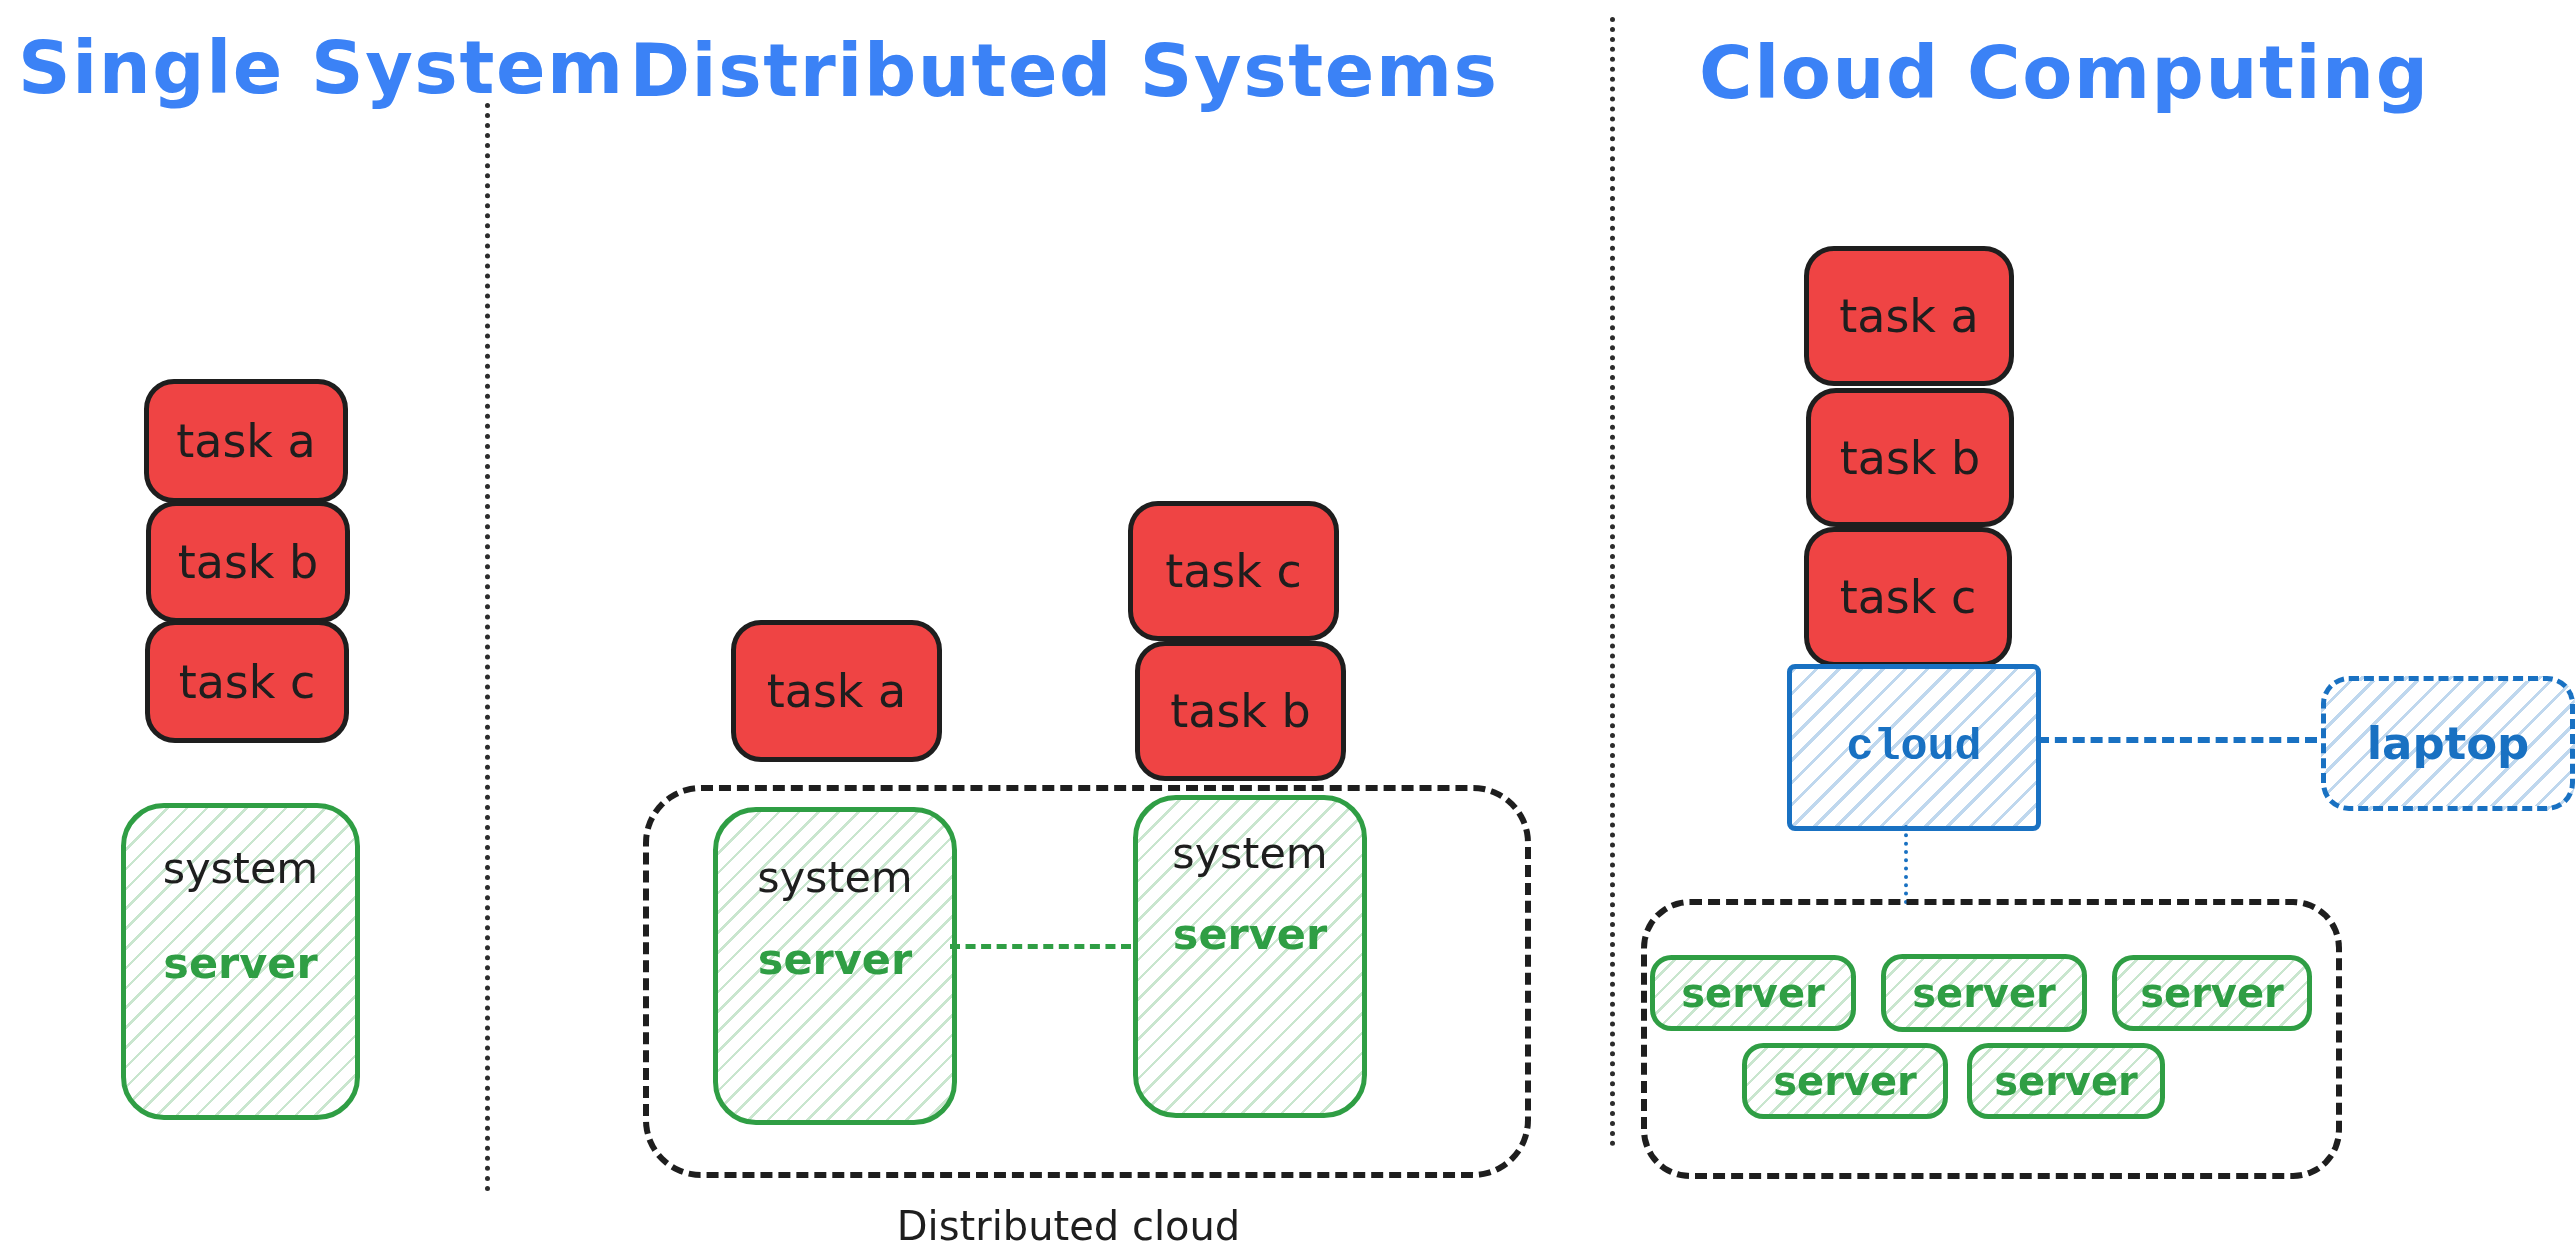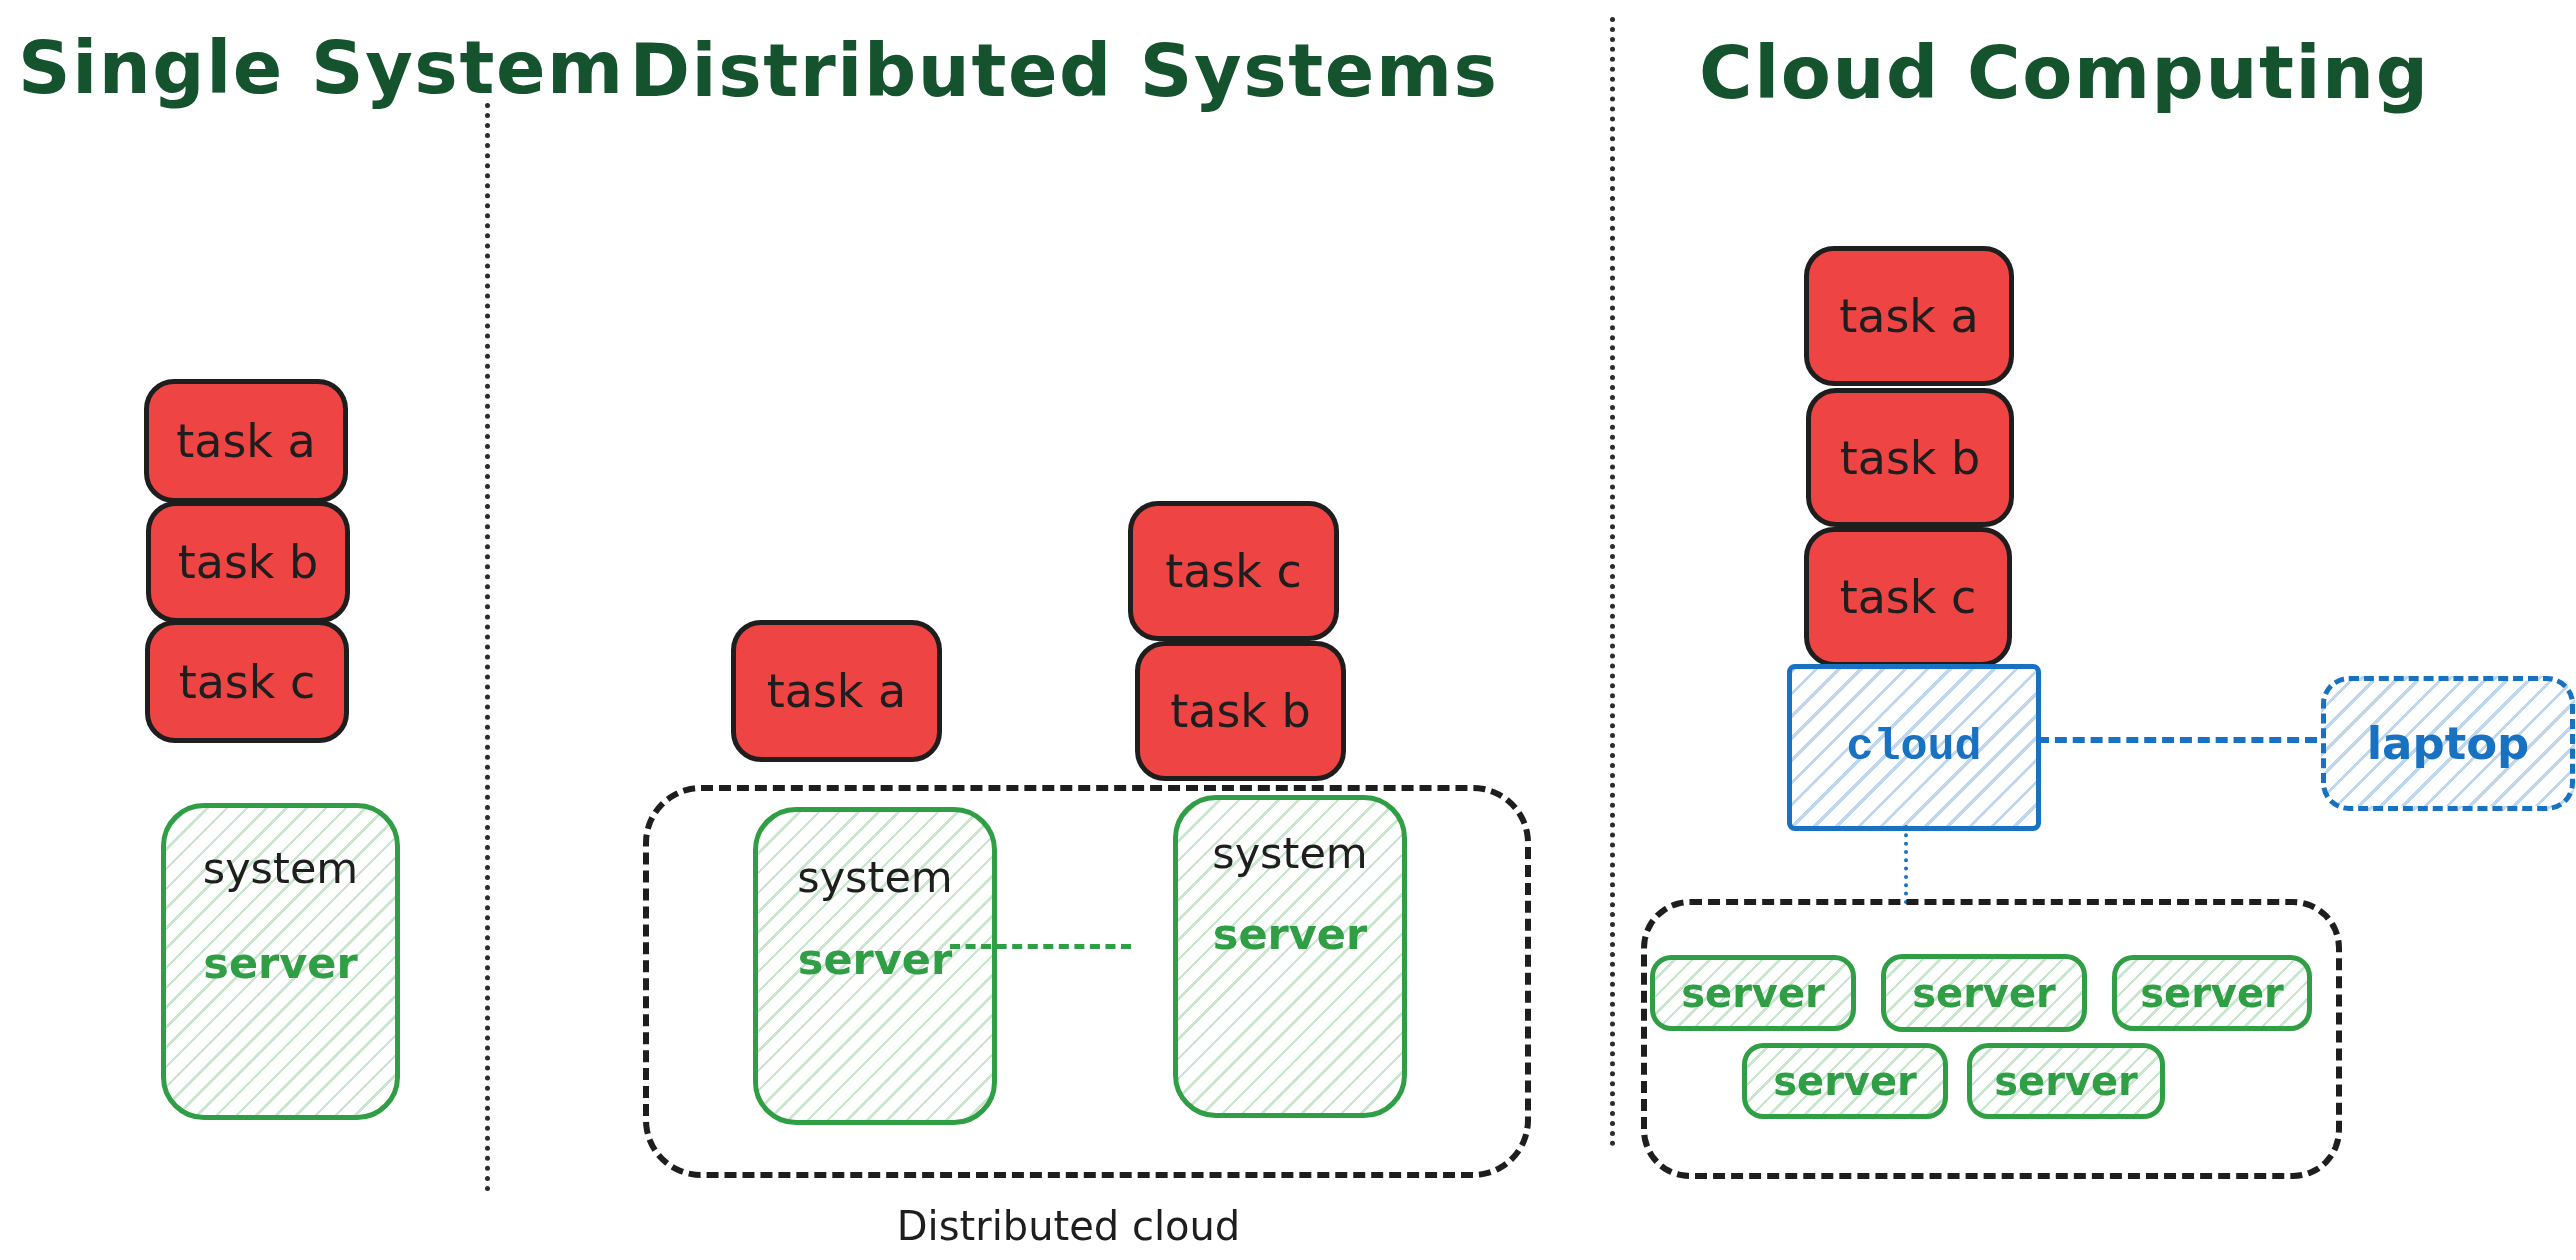--- a/index.html
+++ b/index.html
@@ -12,21 +12,21 @@
     color: #1e1e1e;
     overflow: hidden;
   }
 
   
   .title {
     position: absolute;
     font-size: 73px;
     font-weight: 700;
     letter-spacing: 1.6px;
-    color: #14532d;
+    color: #3b82f6;
     white-space: nowrap;
   }
   .centered { text-align: center; }
 
   
   .task {
     position: absolute;
     border: 5px solid #1e1e1e;
     border-radius: 30px;
     background: #ef4444;
@@ -39,21 +39,20 @@
   }
 
   
   .gbox {
     position: absolute;
     border: 5.8px solid #2f9e44;
     border-radius: 43px;
     background-color: #ffffff;
     background-image: repeating-linear-gradient(135deg,
       rgba(47,158,68,0.26) 0 2.5px, transparent 2.5px 14px);
-    margin-left: 40px;
   }
   .gbox .sys {
     position: absolute; left: 0; width: 100%;
     text-align: center; font-size: 43px; color: #1e1e1e; white-space: nowrap;
   }
   .gbox .srv {
     position: absolute; left: 0; width: 100%;
     text-align: center; font-size: 43px; font-weight: 600; color: #2f9e44; white-space: nowrap;
   }
 

